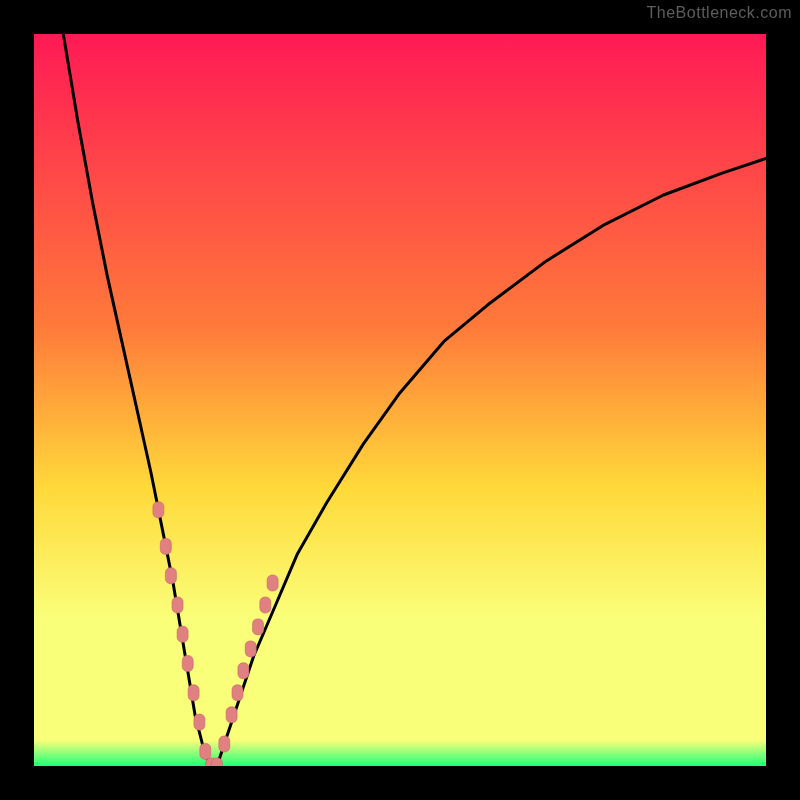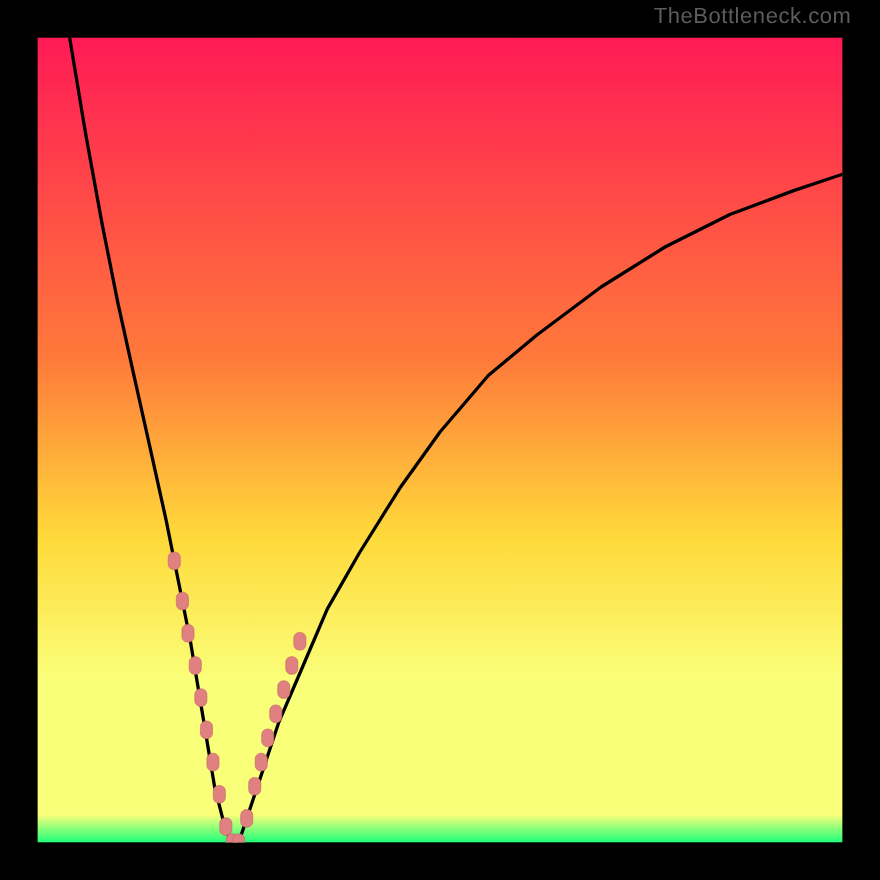--- a/index.html
+++ b/index.html
@@ -13,23 +13,23 @@
   }
   .frame {
     position: relative;
     width: 800px;
     height: 800px;
     background: #000;
   }
   .watermark {
     position: absolute;
     top: 4px;
-    right: 26px;
+    right: 8px;
     color: #5d5d5d;
-    font-size: 20px;
+    font-size: 16px;
     font-weight: 500;
     letter-spacing: 0.5px;
     z-index: 10;
   }
   .plot-wrap {
     position: absolute;
     left: 34px;
     top: 34px;
     width: 732px;
     height: 732px;

